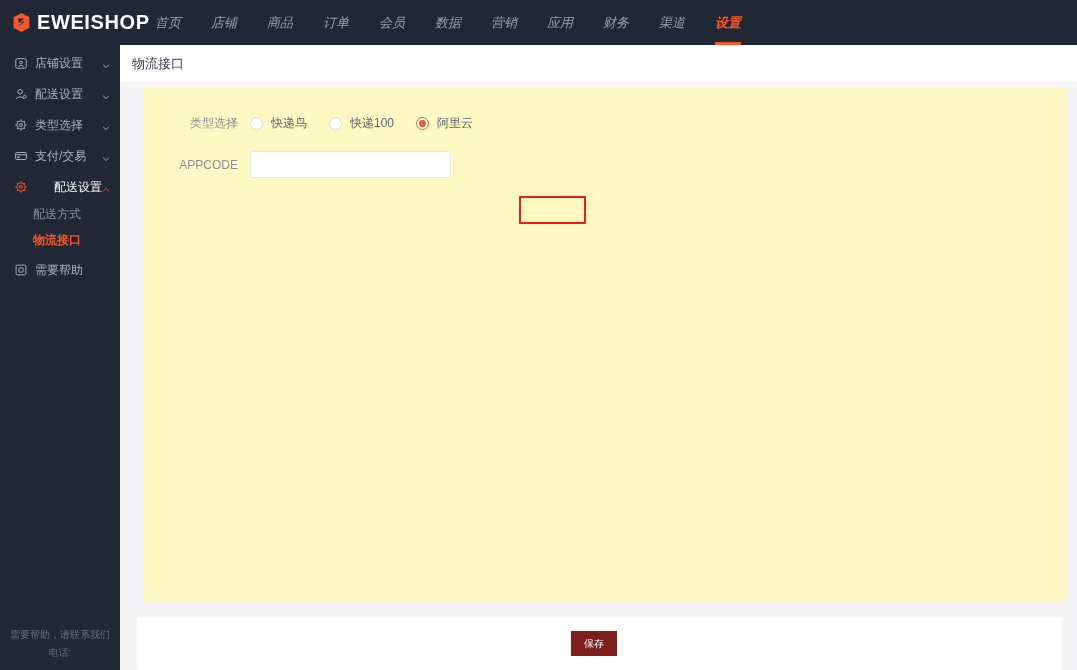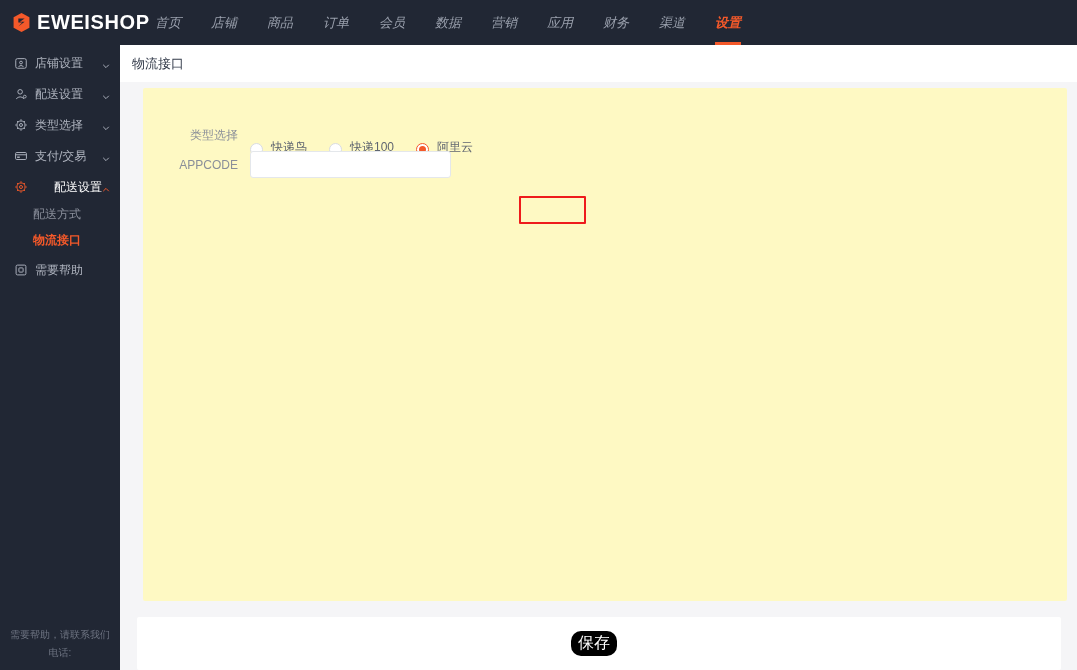--- a/index.html
+++ b/index.html
@@ -68,21 +68,21 @@
   .card {
     position: absolute; left: 23px; top: 6px; width: 924px; height: 513px;
     background: #fef9c3; border-radius: 2px;
   }
   .form-row { position: absolute; display: flex; align-items: center; }
   .form-label {
     width: 107px; text-align: right; padding-right: 12px;
     font-size: 12px; color: #8a8f99;
   }
   .radio-group { display: flex; align-items: center; }
-  .radio-opt { display: flex; align-items: flex-end; margin-right: 22px; cursor: pointer; margin-top: 24px; }
+  .radio-opt { display: flex; align-items: center; margin-right: 22px; cursor: pointer; }
   .radio-opt:last-child { margin-right: 0; }
   .radio-dot {
     width: 13px; height: 13px; border-radius: 50%;
     border: 1px solid #d9dce1; background: #fff;
     display: inline-flex; align-items: center; justify-content: center;
     flex: 0 0 auto; margin-right: 8px;
   }
   .radio-opt.checked .radio-dot { border-color: #f4592a; }
   .radio-opt.checked .radio-dot::after {
     content: ""; width: 7px; height: 7px; border-radius: 50%; background: #f4592a;
@@ -100,22 +100,22 @@
     background: #fff; font-size: 12px; color: #333; padding: 0 8px;
     outline: none; font-family: "Liberation Sans", sans-serif;
   }
 
   .footer-card {
     position: absolute; left: 17px; top: 535px; width: 924px; height: 53px;
     background: #ffffff; border-radius: 2px;
     display: flex; align-items: center; justify-content: center;
   }
   .save-btn {
-    width: 46px; height: 25px; background: #000000; color: #fff;
-    border: none; border-radius: 10px; font-size: 16px; cursor: pointer;
+    width: 46px; height: 25px; background: #7f1d1d; color: #fff;
+    border: none; border-radius: 0; font-size: 10px; cursor: pointer;
     font-family: "Liberation Sans", sans-serif;
     display: flex; align-items: center; justify-content: center;
     margin-left: -10px;
   }
 </style>
 </head>
 <body>
 
 <div id="app">
 

